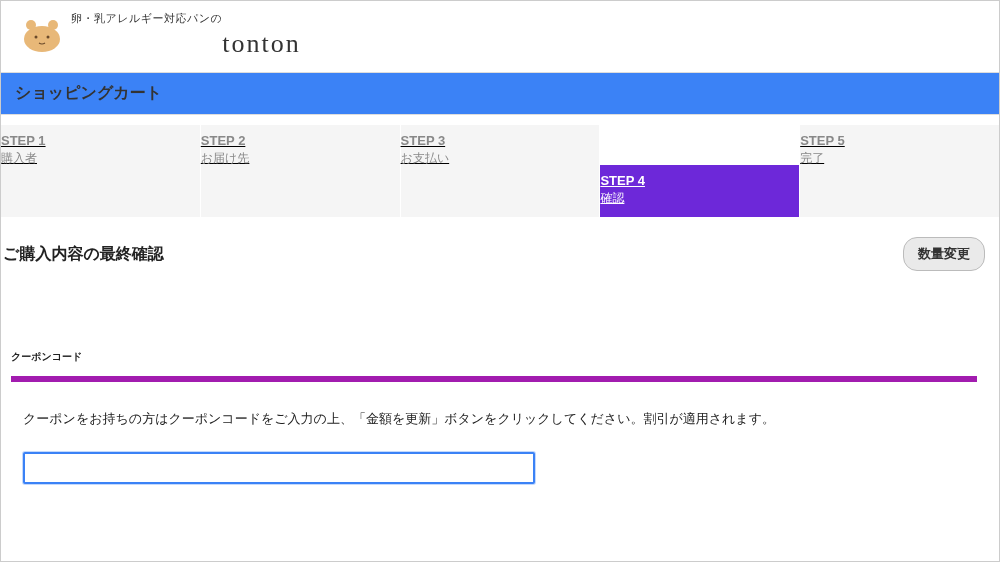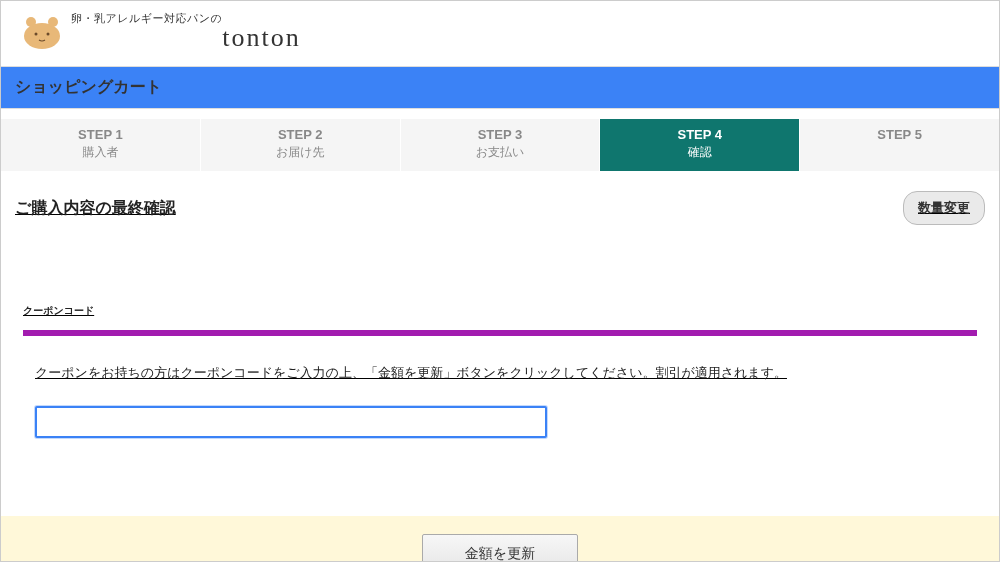--- a/index.html
+++ b/index.html
@@ -42,70 +42,71 @@
       font-size: 11px;
       color: #333;
       letter-spacing: 0.5px;
     }
     .logo-name {
       font-size: 26px;
       font-family: Georgia, serif;
       color: #333;
       letter-spacing: 2px;
       line-height: 1;
-      margin-top: 14px;
+      margin-top: 20px;
       text-align: center;
     }
     .page-title-bar {
       background: #3b82f6;
       padding: 10px 14px;
       font-size: 16px;
       font-weight: bold;
       color: #333;
       border-top: 1px solid #ddd;
       border-bottom: 1px solid #ddd;
       font-family: Liberation Mono, monospace;
     }
     .steps {
       display: flex;
       margin-top: 10px;
     }
     .step {
       flex: 1;
-      text-align: center;
+      text-align: left;
       padding: 8px 0 10px 0;
       background: #f5f5f5;
       border-right: 1px solid #fff;
+      text-decoration: underline;
     }
     .step:last-child {
       border-right: none;
     }
     .step.active {
-      background: #0f766e;
+      background: #6d28d9;
       color: #fff;
+      margin-top: 40px;
     }
     .step-num {
       font-size: 13px;
       font-weight: bold;
       color: #888;
     }
     .step.active .step-num {
       color: #fff;
     }
     .step-label {
       font-size: 12px;
       color: #888;
       margin-top: 2px;
     }
     .step.active .step-label {
       color: #fff;
     }
     .content {
-      padding: 20px 14px 0 14px;
-      text-decoration: underline;
+      padding: 20px 14px 0 2px;
     }
     .section-header {
       display: flex;
       justify-content: space-between;
       align-items: center;
       margin-bottom: 28px;
     }
     .section-title {
       font-size: 16px;
       font-weight: bold;
@@ -203,20 +204,21 @@
   <div class="step">
     <div class="step-num">STEP 3</div>
     <div class="step-label">お支払い</div>
   </div>
   <div class="step active">
     <div class="step-num">STEP 4</div>
     <div class="step-label">確認</div>
   </div>
   <div class="step">
     <div class="step-num">STEP 5</div>
+    <div class="step-label">完了</div>
   </div>
 </div>
 
 <div class="content">
   <div class="section-header">
     <div class="section-title">ご購入内容の最終確認</div>
     <button class="qty-change-btn">数量変更</button>
   </div>
 
   <div class="coupon-section">

